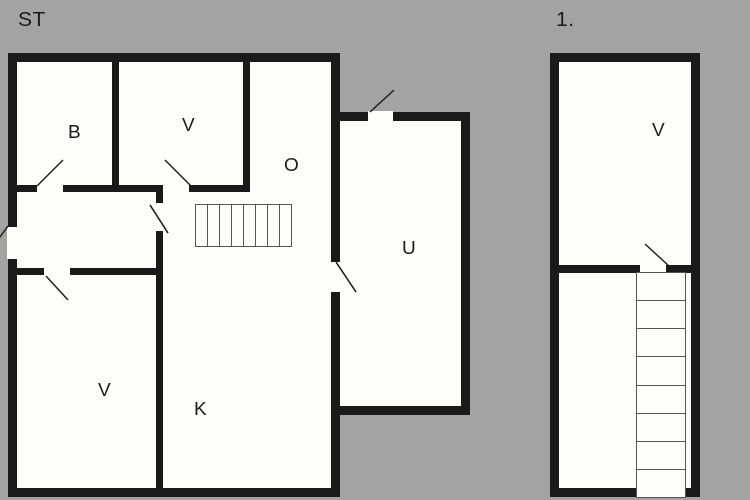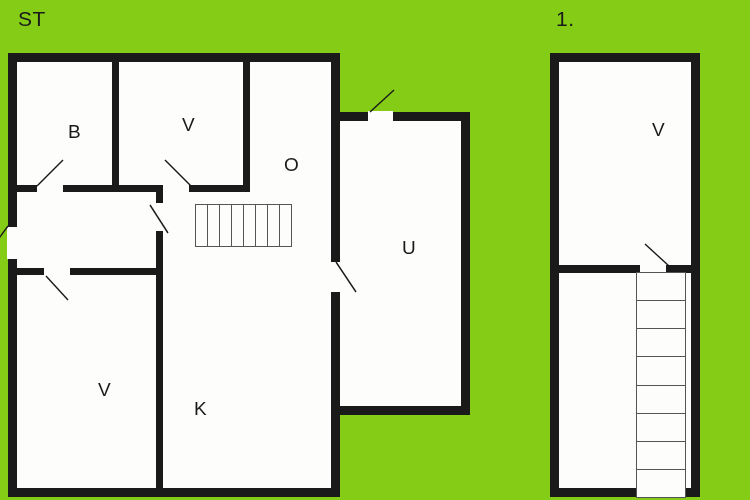--- a/index.html
+++ b/index.html
@@ -1,19 +1,19 @@
 <!DOCTYPE html>
 <html><head>
 <meta charset="utf-8">
 <title>Floor Plan</title>
 <style>
   html,body{margin:0;padding:0;background:#ffffff;}
   body{width:750px;height:500px;overflow:hidden;
        font-family:"Liberation Sans","DejaVu Sans",sans-serif;}
-  #plan{position:relative;width:750px;height:500px;background:#84cc16;}
+  #plan{position:relative;width:750px;height:500px;background:#a3a3a3;}
 
   
   .wall{position:absolute;background:#1a1a1a;}
   .floor{position:absolute;background:#fdfdfb;}
   .label{position:absolute;color:#1a1a1a;line-height:1;
          white-space:nowrap;user-select:none;}
   .plan-title{font-size:21px;letter-spacing:.5px;}
   .room-label{font-size:19px;}
 
   

